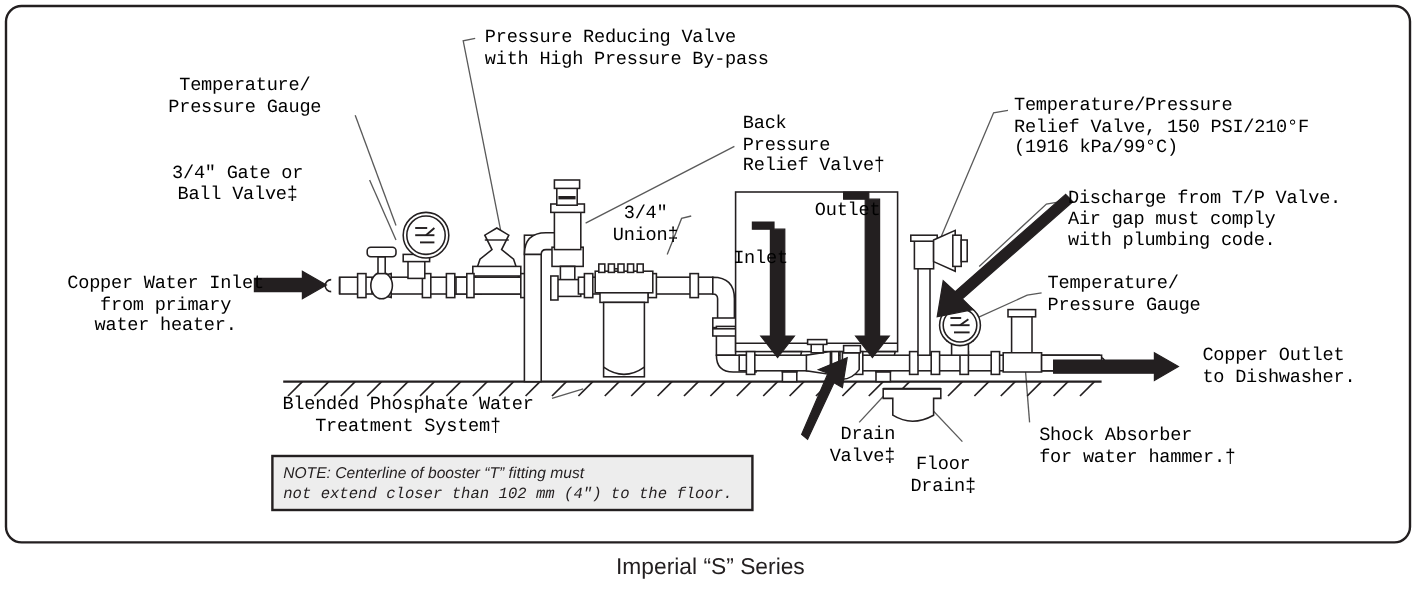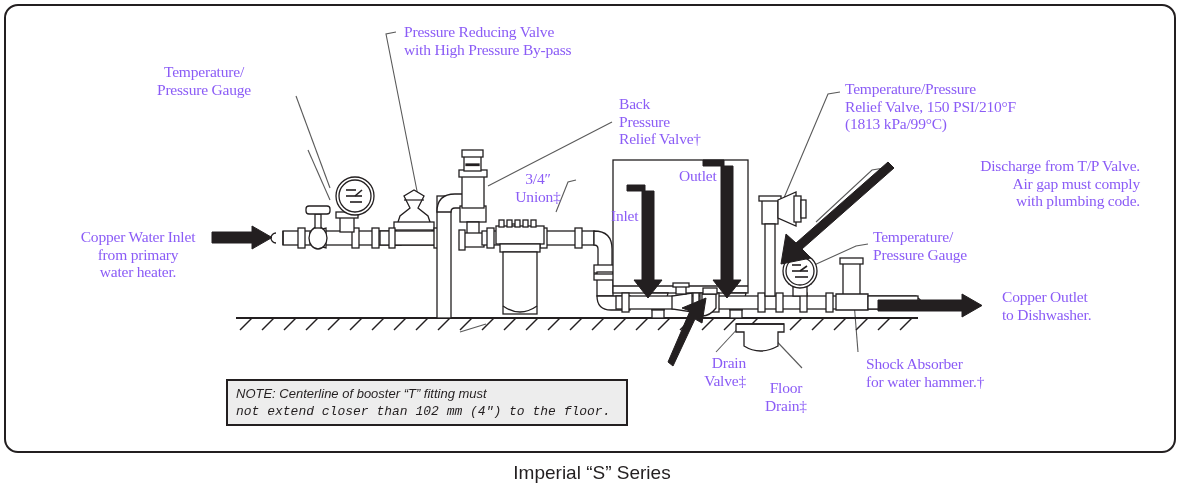--- a/index.html
+++ b/index.html
@@ -1,20 +1,20 @@
 <!DOCTYPE html>
 <html><head>
 <meta charset="utf-8">
 <style>
   html,body{margin:0;padding:0;background:#ffffff;}
   body{width:1184px;height:491px;font-family:"Liberation Sans",sans-serif;color:#231f20;}
   #root{position:relative;width:1184px;height:491px;overflow:hidden;background:#fff;}
   #frame{position:absolute;left:4px;top:4px;width:1172px;height:449px;border:2px solid #231f20;border-radius:14px;box-sizing:border-box;background:#fff;}
   svg.layer{position:absolute;left:0;top:0;width:1184px;height:491px;overflow:visible;}
-  .lbl{position:absolute;font-family:Liberation Serif, serif;font-size:15.5px;line-height:17.5px;color:#8b5cf6;white-space:pre;letter-spacing:-0.2px;}
+  .lbl{position:absolute;font-family:Liberation Mono, monospace;font-size:15.5px;line-height:17.5px;color:#000000;white-space:pre;letter-spacing:-0.2px;}
   .lbl.c{text-align:center;}
   .note-box{position:absolute;left:226px;top:379px;width:402px;height:47px;border:2px solid #231f20;background:#ededed;box-sizing:border-box;}
   .note-txt{position:absolute;left:236px;top:385px;width:390px;font-style:italic;font-size:13px;line-height:18px;color:#231f20;font-family:"Liberation Sans",sans-serif;white-space:pre;}
   .caption{position:absolute;left:0;top:462px;width:1184px;text-align:center;font-size:19px;color:#231f20;font-family:"Liberation Sans",sans-serif;}
 </style>
 </head>
 <body>
 
 <div id="root">
 
@@ -268,46 +268,50 @@
 
       <path d="M888 162 L796 243 L786 234 L781 264 L811 258 L802 249 L894 168 Z"></path>
 
       <path d="M668 362 L690 311 L682 308 L706 298 L702 323 L695 319 L673 366 Z"></path>
     </g>
   </svg>
 
   <div class="lbl c" style="left:104px;top:63px;width:200px;">Temperature/
 Pressure Gauge</div>
 
+  <div class="lbl c" style="left:108px;top:136px;width:180px;">3/4″ Gate or
+Ball Valve‡</div>
 
   <div class="lbl" style="left:404px;top:23px;width:270px;">Pressure Reducing Valve
 with High Pressure By-pass</div>
 
 
   <div class="lbl" style="left:619px;top:95px;width:130px;">Back
 Pressure
 Relief Valve†</div>
 
   <div class="lbl c" style="left:495px;top:170px;width:86px;">3/4″
 Union‡</div>
 
   <div class="lbl c" style="left:38px;top:228px;width:200px;">Copper Water Inlet
 from primary
 water heater.</div>
 
+  <div class="lbl c" style="left:215px;top:329px;width:250px;">Blended Phosphate Water
+Treatment System†</div>
 
   <div class="lbl" style="left:611px;top:207px;width:60px;">Inlet</div>
 
   <div class="lbl" style="left:679px;top:167px;width:70px;">Outlet</div>
 
   <div class="lbl" style="left:845px;top:80px;width:250px;">Temperature/Pressure
 Relief Valve, 150 PSI/210°F
-(1813 kPa/99°C)</div>
-
-  <div class="lbl" style="left:890px;top:157px;width:250px;text-align:right;">Discharge from T/P Valve.
+(1916 kPa/99°C)</div>
+
+  <div class="lbl" style="left:890px;top:157px;width:250px;">Discharge from T/P Valve.
 Air gap must comply
 with plumbing code.</div>
 
   <div class="lbl" style="left:873px;top:228px;width:190px;">Temperature/
 Pressure Gauge</div>
 
   <div class="lbl" style="left:1002px;top:288px;width:180px;">Copper Outlet
 to Dishwasher.</div>
 
   <div class="lbl c" style="left:668px;top:354px;width:78px;text-align:right;">Drain

